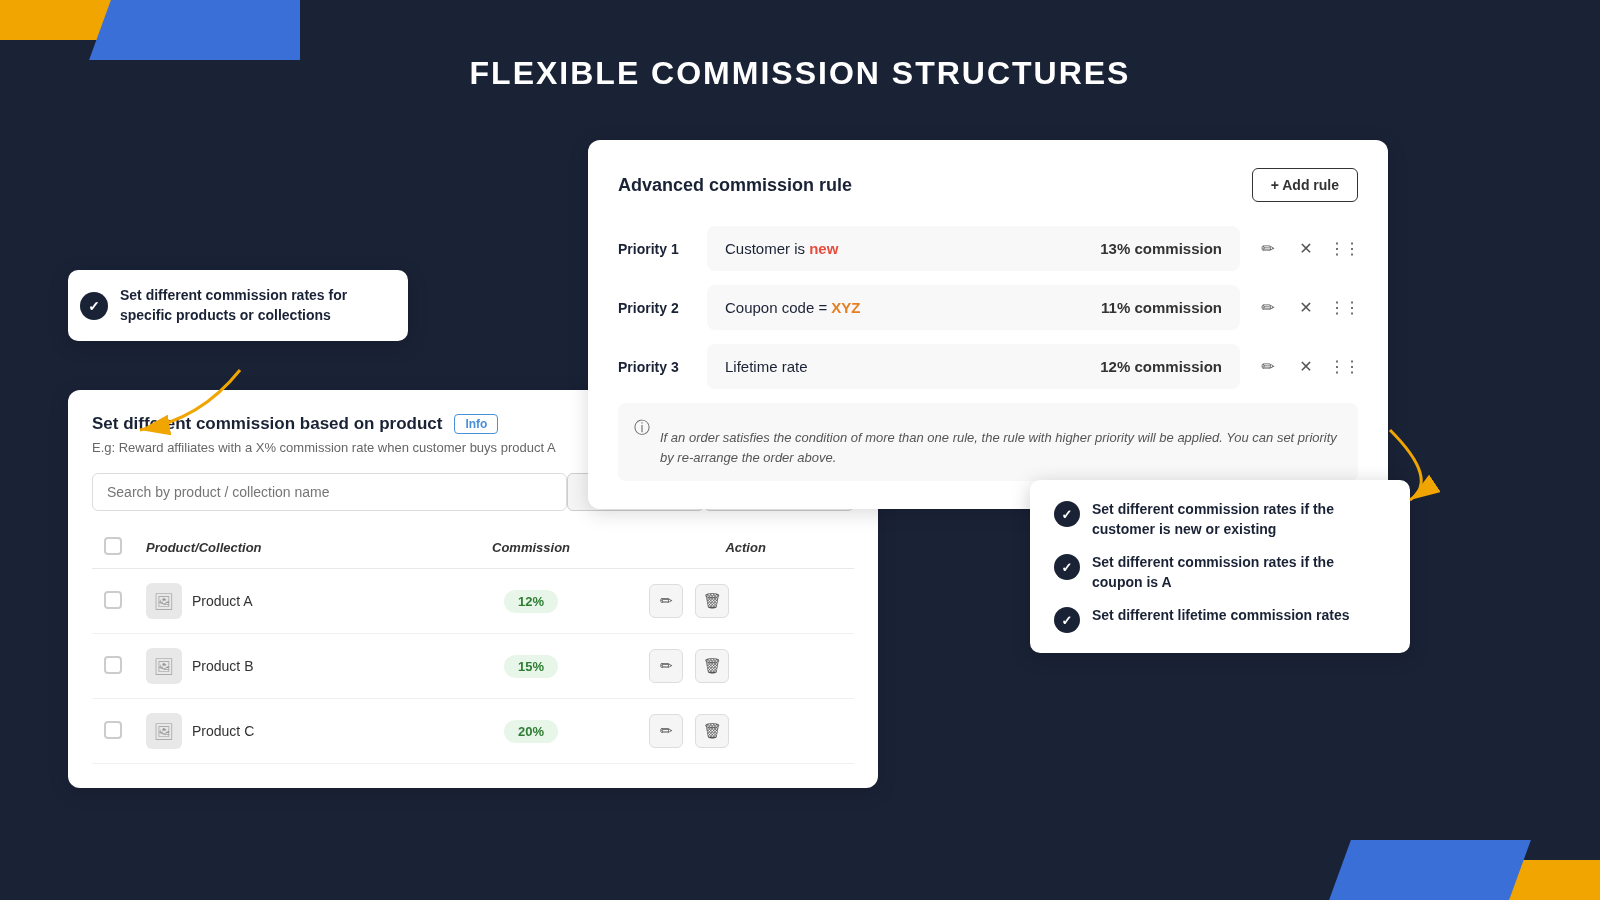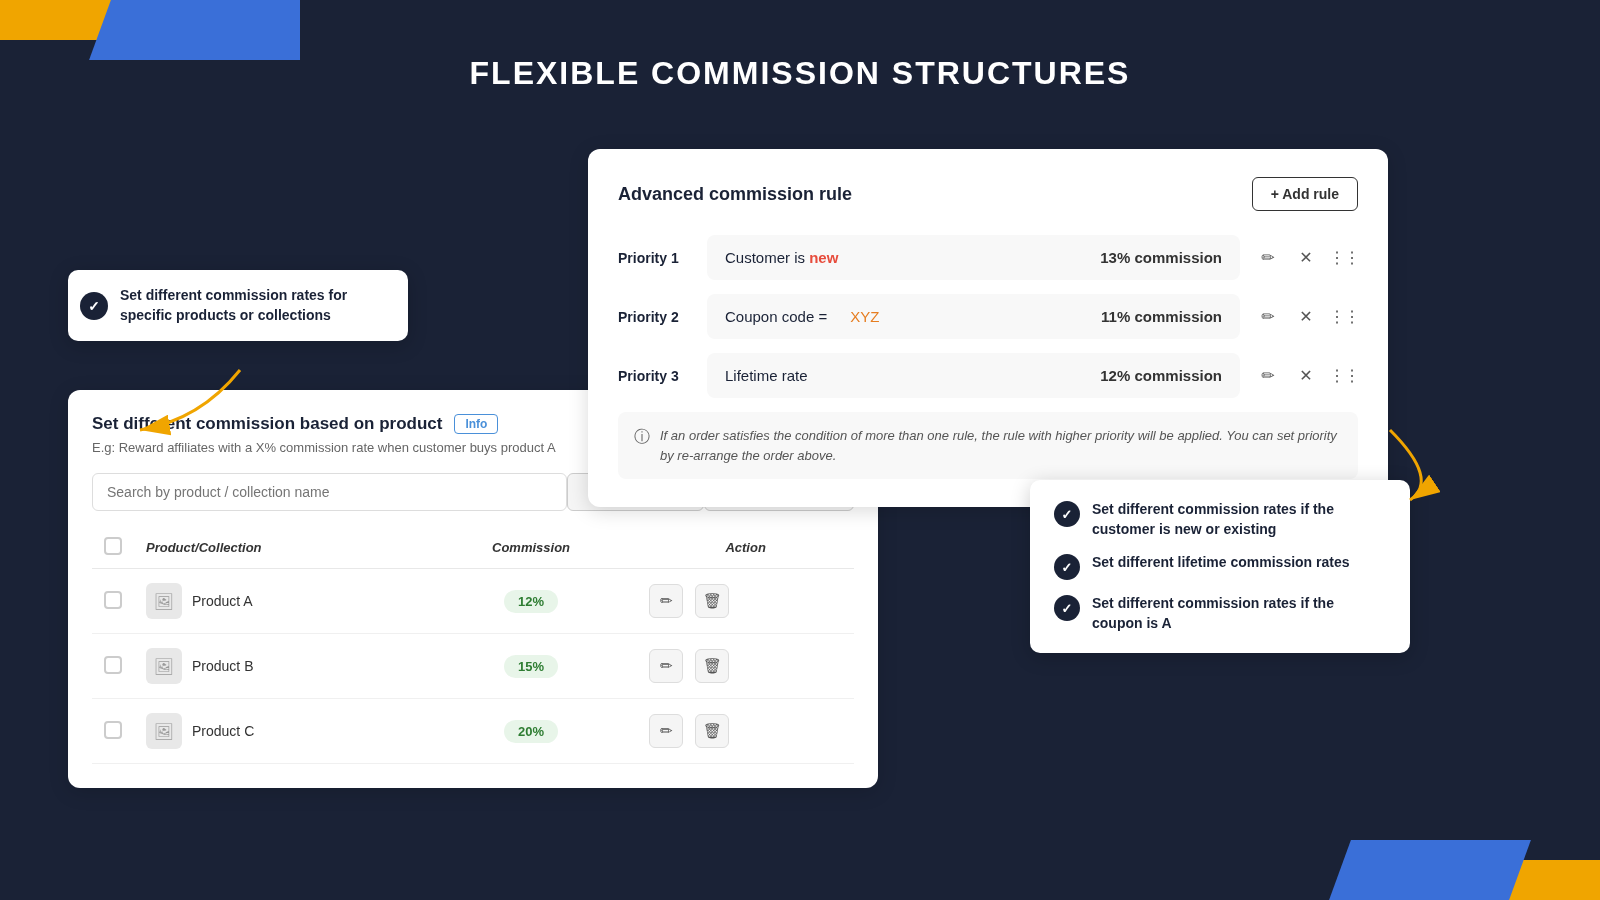--- a/index.html
+++ b/index.html
@@ -240,21 +240,21 @@
       align-items: center;
       justify-content: center;
       cursor: pointer;
       color: #555;
       font-size: 15px;
     }
 
     
     .advanced-card {
       position: absolute;
-      top: 149px;
+      top: 140px;
       left: 588px;
       background: #ffffff;
       border-radius: 12px;
       width: 800px;
       padding: 28px 30px;
       box-shadow: 0 4px 20px rgba(0,0,0,0.15);
     }
     .advanced-card-header {
       display: flex;
       align-items: center;
@@ -342,20 +342,21 @@
       color: #666;
       font-size: 16px;
       flex-shrink: 0;
       margin-top: 1px;
     }
     .info-note-text {
       font-size: 13px;
       color: #555;
       line-height: 1.5;
       font-style: italic;
+      margin-top: 11px;
     }
 
     
     .tooltip-rules {
       position: absolute;
       top: 480px;
       left: 1030px;
       background: #ffffff;
       border-radius: 10px;
       padding: 20px 24px;
@@ -521,21 +522,21 @@
       </div>
       <div class="priority-actions">
         <div class="priority-action-btn">✏</div>
         <div class="priority-action-btn">✕</div>
         <div class="priority-action-btn dots">⋮⋮</div>
       </div>
     </div>
       <div class="priority-row">
       <span class="priority-label">Priority 2</span>
       <div class="priority-item">
-        <span class="priority-item-text">Coupon code = <span class="highlight-new" style="color:#e67e22;font-weight:400;margin-left:19px;">XYZ</span></span>
+        <span class="priority-item-text">Coupon code = <span class="highlight-new" style="color:#e67e22;font-weight:700;">XYZ</span></span>
         <span class="commission-pct">11% commission</span>
       </div>
       <div class="priority-actions">
         <div class="priority-action-btn">✏</div>
         <div class="priority-action-btn">✕</div>
         <div class="priority-action-btn dots">⋮⋮</div>
       </div>
     </div>
       <div class="priority-row">
       <span class="priority-label">Priority 3</span>
@@ -559,25 +560,25 @@
 
 <div class="tooltip-rules">
   <div id="tooltip-rules-items">
 
   <div class="tooltip-rule-item">
       <div class="tooltip-check-icon"></div>
       <span class="tooltip-rule-text">Set different commission rates if the customer is new or existing</span>
     </div>
       <div class="tooltip-rule-item">
       <div class="tooltip-check-icon"></div>
-      <span class="tooltip-rule-text">Set different lifetime commission rates</span>
+      <span class="tooltip-rule-text">Set different commission rates if the coupon is A</span>
     </div>
       <div class="tooltip-rule-item">
       <div class="tooltip-check-icon"></div>
-      <span class="tooltip-rule-text">Set different commission rates if the coupon is A</span>
+      <span class="tooltip-rule-text">Set different lifetime commission rates</span>
     </div>
     </div>
 </div>
 
 <svg class="arrows-overlay" xmlns="http://www.w3.org/2000/svg">
 
   <path d="M 240 370 Q 200 420 140 430" stroke="#f0a500" stroke-width="3" fill="none" marker-end="url(#arrowhead-orange)"></path>
 
   <path d="M 1390 430 Q 1440 480 1410 500" stroke="#f0a500" stroke-width="3" fill="none" marker-end="url(#arrowhead-orange)"></path>
   <defs>

